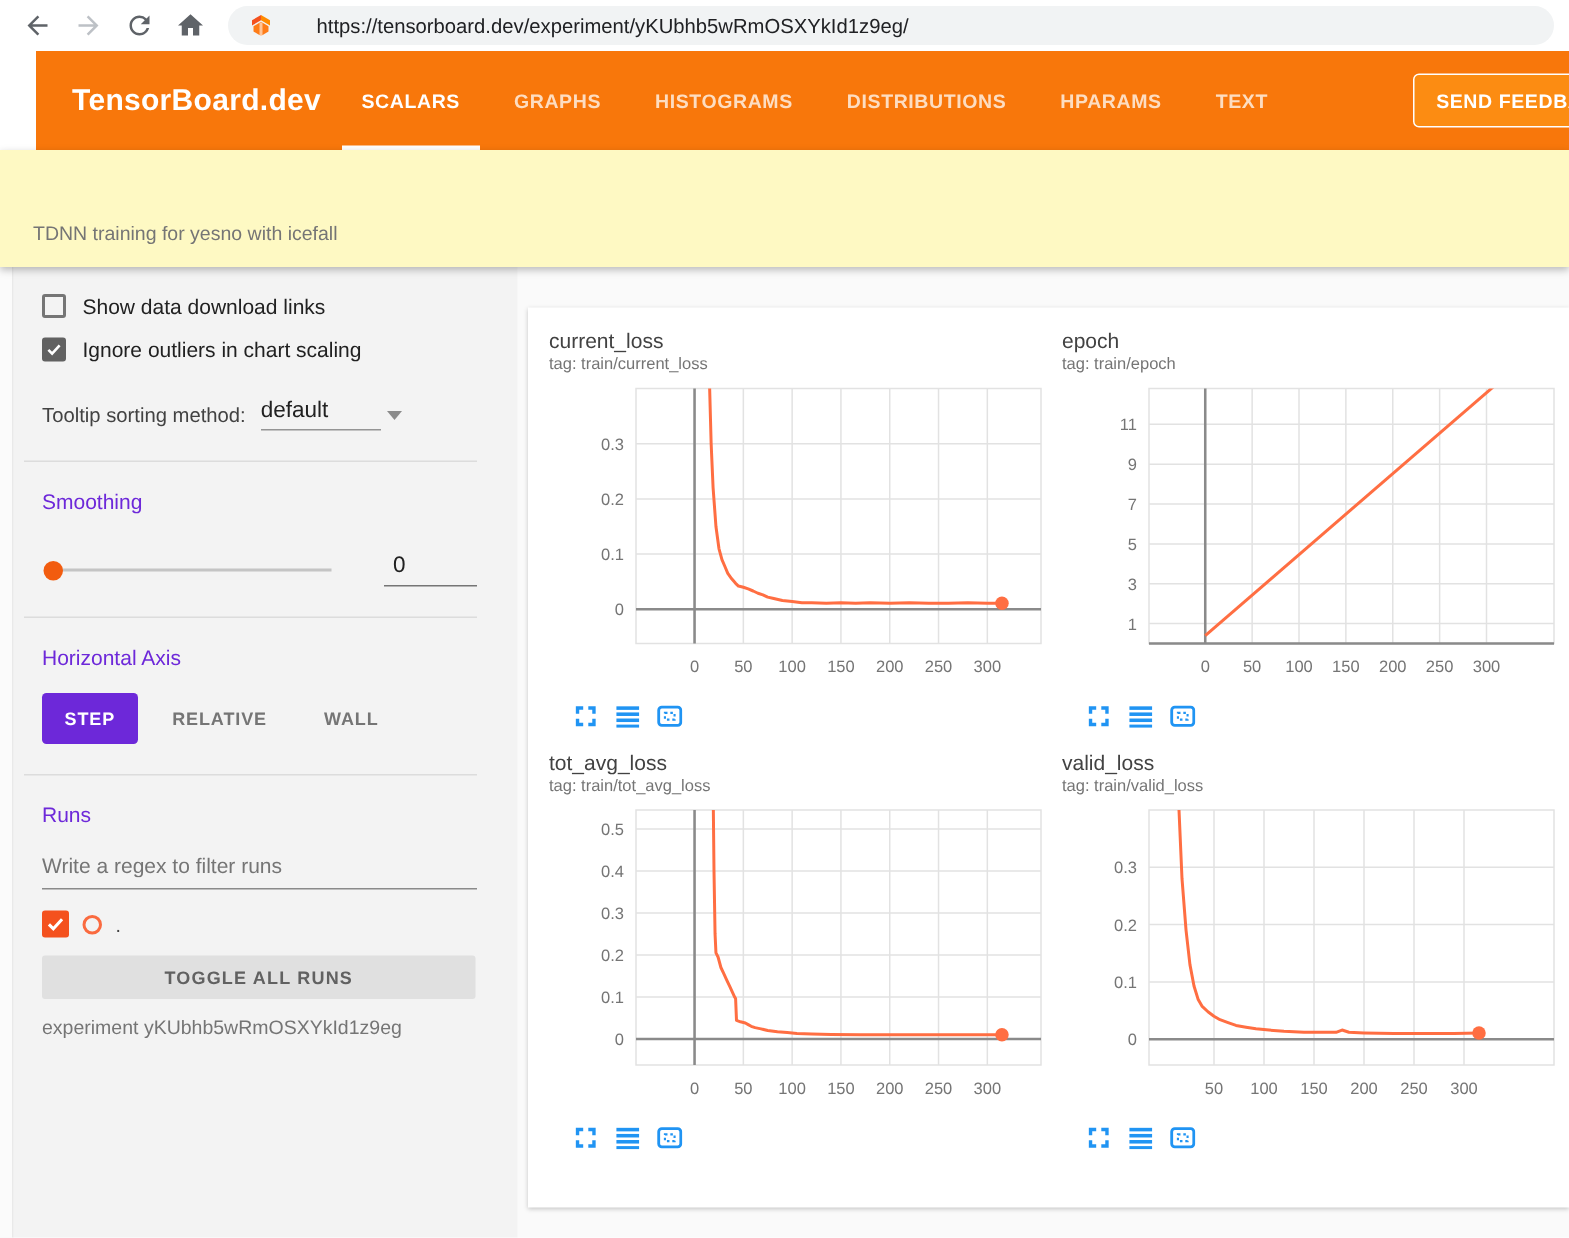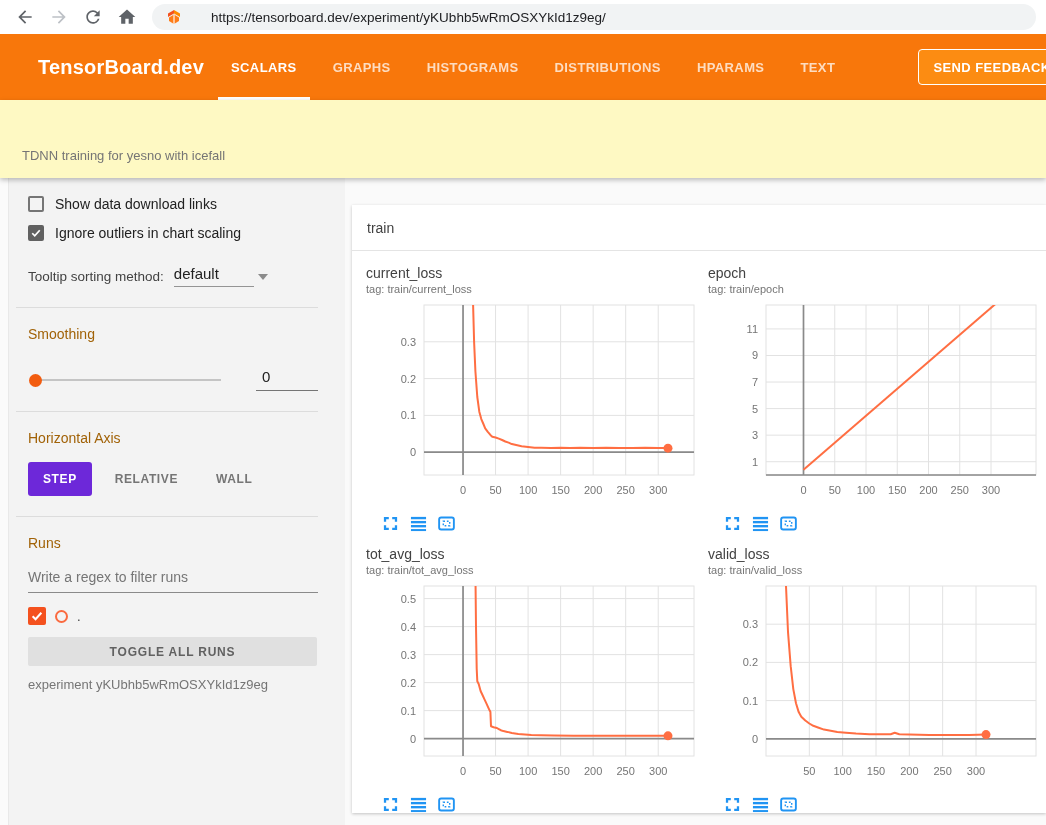--- a/index.html
+++ b/index.html
@@ -10,22 +10,22 @@
   .browser-bar { height:34px; background:#ffffff; display:flex; align-items:center; padding:0 10px 0 8px; }
   .nav-ic { width:20px; height:20px; margin:0 7px; flex:0 0 auto; cursor:pointer; }
   .nav-ic svg { width:20px; height:20px; fill:#5f6368; }
   .nav-ic.disabled svg { fill:#bdc1c6; }
   .omnibox { flex:1; height:26px; background:#f1f3f4; border-radius:13px; display:flex; align-items:center;
     padding:0 14px; margin-left:8px;gap:20px; }
   .omnibox .fav { width:16px; height:16px; margin-right:9px; }
   .omnibox .url { font-size:13.5px; color:#202124; white-space:nowrap; }
 
   
-  .app-header { height:66px; background:#f8770b; display:flex; align-items:center; padding-left:38px;
-    position:relative; overflow:hidden; }
+  .app-header { height:66px; background:#f8770b; display:flex; align-items:center; padding-left:24px;
+    position:relative; overflow:hidden;margin-left:24px; }
   .logo { color:#fff; font-size:20px; font-weight:700; letter-spacing:0.2px; width:152px; flex:0 0 auto; }
   .tabs { display:flex; margin-left:36px; height:100%; align-items:stretch; }
   .tab { position:relative; display:flex; align-items:center; padding:0 5px; margin-right:26px;
     color:rgba(255,255,255,0.75); font-size:13px; font-weight:700; letter-spacing:0.4px; cursor:pointer; }
   .tab.active { color:#fff; }
   .tab.active::after { content:""; position:absolute; left:-8px; right:-8px; bottom:0; height:3px; background:#fff; }
   .feedback-btn { position:absolute; left:918px; top:15px; width:148px; height:36px; background:#fc8c12;
     border:1.5px solid #fff; border-radius:4px; color:#fff; font-size:13px; font-weight:700;
     letter-spacing:0.4px; display:flex; align-items:center; justify-content:center; cursor:pointer; }
 
@@ -52,21 +52,21 @@
   .cb-label { font-size:14px; color:#212121; }
 
   .tooltip-row { margin-top:24px; display:flex; align-items:flex-end; }
   .tooltip-label { font-size:13.5px; color:#424242; padding-bottom:3px; }
   .select-box { margin-left:10px; width:80px; border-bottom:1px solid #949494; padding-bottom:3px;
     position:relative; cursor:pointer; }
   .select-box .val { font-size:15px; color:#212121; }
   .select-box .arrow { position:absolute; right:-14px; bottom:6px; width:0; height:0;
     border-left:5px solid transparent; border-right:5px solid transparent; border-top:6px solid #8b8b8b; }
 
-  .sec-label { font-size:14px; color:#a16207; }
+  .sec-label { font-size:14px; color:#6d28d9; }
 
   .slider-row { display:flex; align-items:center; margin-top:26px; }
   .slider-track { position:relative; width:190px; height:2px; background:#c4c4c4; margin-left:3px; cursor:pointer; }
   .slider-thumb { position:absolute; left:-2px; top:-5px; width:13px; height:13px; border-radius:50%;
     background:#f25c0f; }
   .slider-val { margin-left:auto; width:62px; font-size:15px; color:#212121; border-bottom:1px solid #757575;
     padding:0 2px 5px 6px; }
 
   .axis-btns { display:flex; align-items:center; margin-top:16px; }
   .axis-btn { font-size:12px; letter-spacing:0.6px; color:#757575; padding:10px 15px; border-radius:3px;
@@ -229,21 +229,20 @@
         <span class="run-name">.</span>
       </div>
       <button class="toggle-btn">TOGGLE ALL RUNS</button>
       <div class="exp-note">experiment yKUbhb5wRmOSXYkId1z9eg</div>
     </div>
   </div>
 
   <div class="main">
 
     <div class="card">
-      <div class="card-header">train</div>
       <div class="charts-grid" id="charts">
           <div class="chart-block">
             <div class="chart-title">current_loss</div>
             <div class="chart-tag">tag: train/current_loss</div>
             <svg width="340" height="212" viewBox="0 0 340 212" class="chart-svg">
               <line x1="101.03614457831324" x2="101.03614457831324" y1="6" y2="176" stroke="#e2e2e2" stroke-width="1"></line>
               <text x="101.03614457831324" y="195" text-anchor="middle" class="tick">0</text>
               <line x1="133.56626506024097" x2="133.56626506024097" y1="6" y2="176" stroke="#e2e2e2" stroke-width="1"></line>
               <text x="133.56626506024097" y="195" text-anchor="middle" class="tick">50</text>
               <line x1="166.09638554216866" x2="166.09638554216866" y1="6" y2="176" stroke="#e2e2e2" stroke-width="1"></line>

